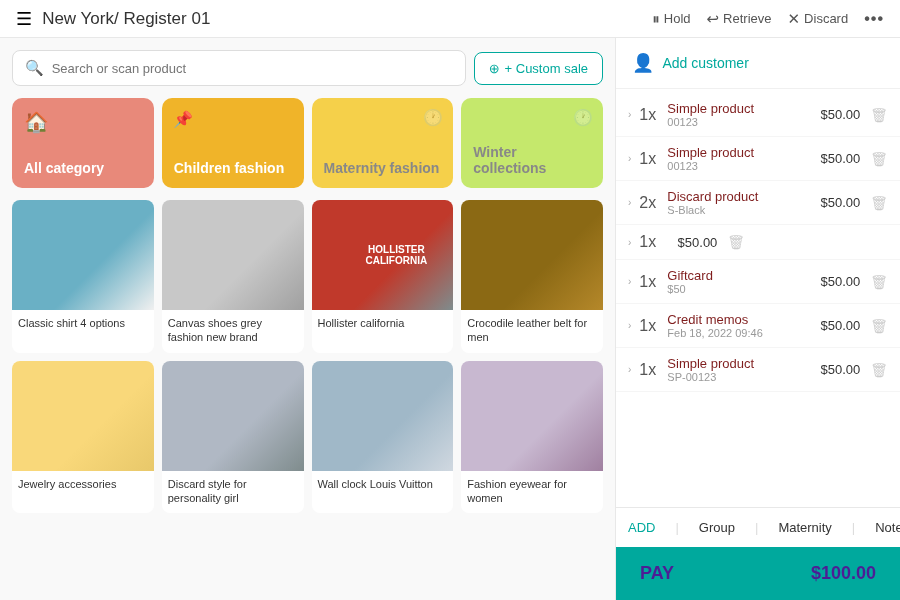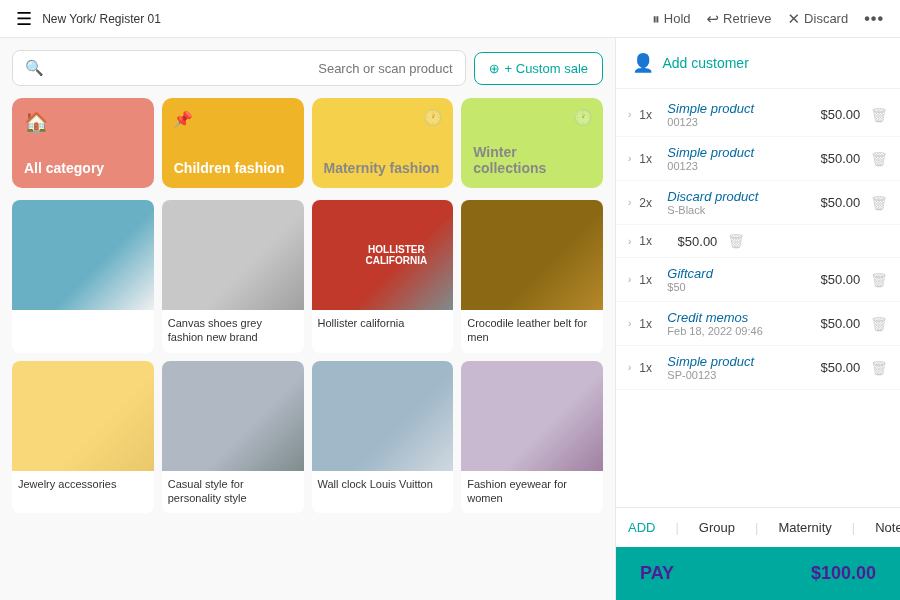--- a/index.html
+++ b/index.html
@@ -17,21 +17,21 @@
     .main { display: flex; height: calc(600px - 38px); }
 
     
     .left-panel { flex: 1; padding: 12px; overflow-y: auto; background: #f9f9f9; }
 
     .search-row { display: flex; align-items: center; gap: 8px; margin-bottom: 12px; }
     .search-box {
       flex: 1; display: flex; align-items: center; gap: 8px;
       background: #fff; border: 1px solid #ddd; border-radius: 8px; padding: 8px 12px;
     }
-    .search-input { border: none; outline: none; flex: 1; font-size: 13px; color: #0f766e; background: transparent; text-align: right; }
+    .search-input { border: none; outline: none; flex: 1; font-size: 13px; color: #0f766e; background: transparent; }
     .custom-sale-btn {
       border: 1.5px solid #00a99d; color: #00a99d; background: #fff;
       border-radius: 8px; padding: 8px 14px; font-size: 13px; cursor: pointer;
       display: flex; align-items: center; gap: 5px; white-space: nowrap;
     }
 
     .categories { display: grid; grid-template-columns: repeat(4, 1fr); gap: 8px; margin-bottom: 12px; }
     .category-card {
       border-radius: 10px; padding: 12px; min-height: 90px; cursor: pointer;
       display: flex; flex-direction: column; justify-content: space-between; position: relative;
@@ -59,23 +59,23 @@
     }
     .add-customer-btn .icon { color: #00a99d; font-size: 18px; }
     .add-customer-btn span { color: #00a99d; font-size: 14px; font-weight: 500; }
 
     .order-list { flex: 1; overflow-y: auto; padding: 4px 0; }
     .order-item {
       display: flex; align-items: center; padding: 8px 12px; gap: 6px;
       border-bottom: 1px solid #f5f5f5;
     }
     .order-item .expand { color: #aaa; font-size: 10px; cursor: pointer; margin-right: 2px; }
-    .order-item .qty { font-size: 12px; color: #555; min-width: 22px; }
+    .order-item .qty { font-size: 16px; color: #555; min-width: 22px; }
     .order-item .details { flex: 1; }
-    .order-item .prod-name { font-size: 13px; font-weight: 500; color: #0369a1; font-style: italic; }
+    .order-item .prod-name { font-size: 13px; font-weight: 500; color: #7f1d1d; }
     .order-item .prod-sub { font-size: 11px; color: #999; }
     .order-item .price { font-size: 13px; font-weight: 500; color: #333; min-width: 50px; text-align: right; }
     .order-item .delete { color: #ccc; cursor: pointer; font-size: 14px; margin-left: 4px; }
 
     .bottom-bar { border-top: 1px solid #e8e8e8; }
     .tab-row { display: flex; align-items: center; padding: 10px 12px; gap: 20px; }
     .tab-btn { font-size: 13px; font-weight: 500; cursor: pointer; padding: 2px 0; }
     .tab-btn:not(.active) { color: #333; }
     .tab-divider { color: #ddd; }
     .tab-chevron { margin-left: auto; color: #aaa; cursor: pointer; }
@@ -96,21 +96,21 @@
     .img-casual { background: linear-gradient(135deg, #b0b8c4 60%, #7f8c8d 100%); }
     .img-clock { background: linear-gradient(135deg, #a0b8c8 60%, #d0d8e0 100%); }
     .img-eyewear { background: linear-gradient(135deg, #c8b8d0 60%, #a080a0 100%); }
   </style>
 </head>
 <body>
 
 <div class="top-bar">
   <div class="top-bar-left">
     <span style="font-size:18px;cursor:pointer;">☰</span>
-    <span style="font-size:12px;font-weight:500;color:#333;">New York/ Register 01</span>
+    <span style="font-size:17px;font-weight:500;color:#333;">New York/ Register 01</span>
   </div>
   <div class="top-bar-right">
     <div class="top-bar-action">
       <span class="icon">⏸</span>
       <span>Hold</span>
     </div>
     <div class="top-bar-action">
       <span class="icon">↩</span>
       <span>Retrieve</span>
     </div>
@@ -154,20 +154,21 @@
       </div>
       <div class="category-card cat-winter" style="position:relative;">
         <span class="cat-clock-icon">🕐</span>
         <span style="font-weight:700;font-size:14px;color:#888;margin-top:auto;">Winter collections</span>
       </div>
     </div>
 
     <div class="products">
       <div class="product-card">
         <div class="product-img img-shirt"></div>
+        <div class="product-name">Classic shirt 4 options</div>
       </div>
       <div class="product-card">
         <div class="product-img img-shoes"></div>
         <div class="product-name">Canvas shoes grey fashion new brand</div>
       </div>
       <div class="product-card">
         <div class="product-img img-hollister" style="display:flex;align-items:center;justify-content:center;">
           <span style="color:#fff;font-weight:bold;font-size:10px;text-align:center;padding:4px;">HOLLISTER<br>CALIFORNIA</span>
         </div>
         <div class="product-name">Hollister california</div>
@@ -175,21 +176,21 @@
       <div class="product-card">
         <div class="product-img img-belt"></div>
         <div class="product-name">Crocodile leather belt for men</div>
       </div>
       <div class="product-card">
         <div class="product-img img-jewelry"></div>
         <div class="product-name">Jewelry accessories</div>
       </div>
       <div class="product-card">
         <div class="product-img img-casual"></div>
-        <div class="product-name">Casual style for personality style</div>
+        <div class="product-name">Discard style for personality girl</div>
       </div>
       <div class="product-card">
         <div class="product-img img-clock"></div>
         <div class="product-name">Wall clock Louis Vuitton</div>
       </div>
       <div class="product-card">
         <div class="product-img img-eyewear"></div>
         <div class="product-name">Fashion eyewear for women</div>
       </div>
     </div>

